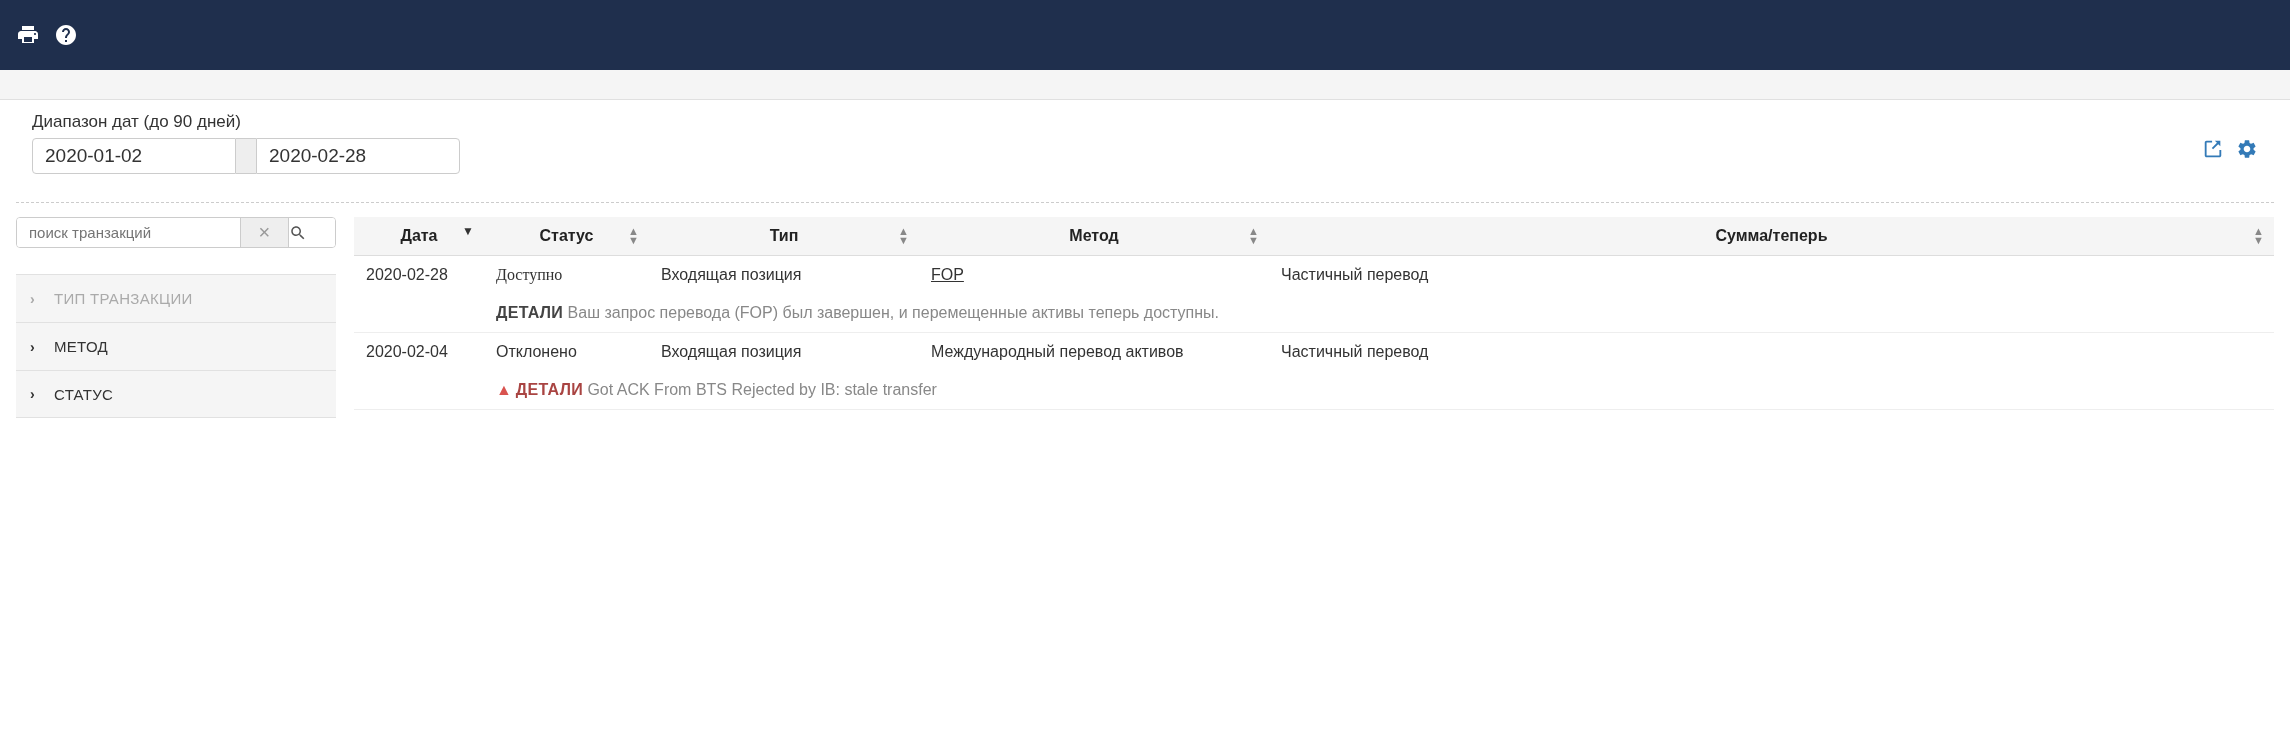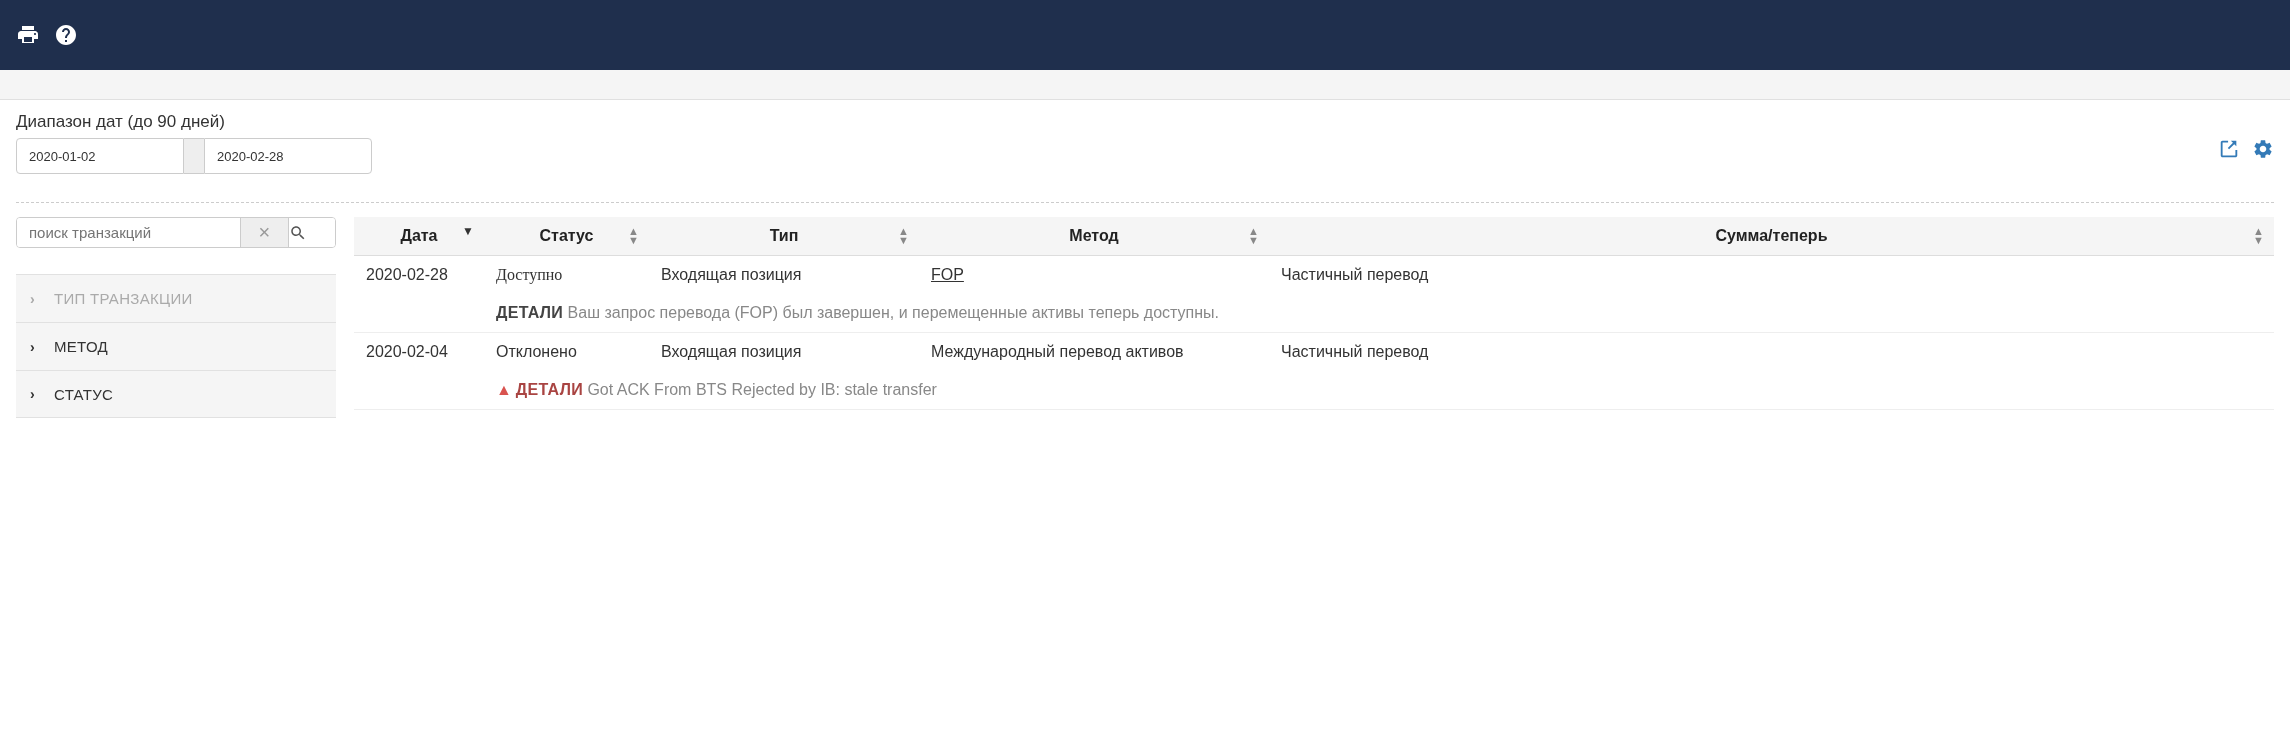--- a/index.html
+++ b/index.html
@@ -5,25 +5,25 @@
 * { margin: 0; padding: 0; box-sizing: border-box; }
 body { font-family: -apple-system, BlinkMacSystemFont, "Segoe UI", Arial, sans-serif; font-size: 14px; color: #333; background: #fff; }
 
 .header { background: #1f2f4d; color: #fff; height: 70px; display: flex; align-items: center; padding: 0 16px; justify-content: space-between; }
 .header-title { font-size: 26px; font-weight: 300; }
 .header-actions { display: flex; gap: 14px; align-items: center; }
 .icon-btn { cursor: pointer; display: inline-flex; align-items: center; justify-content: center; }
 
 .sub-bar { background: #f5f5f5; height: 30px; border-bottom: 1px solid #e0e0e0; }
 
-.content { padding: 12px 16px 8px; }
+.content { padding: 12px 32px 8px; }
 .date-range-label { font-size: 17px; color: #333; margin-bottom: 6px; }
 .date-row { display: flex; justify-content: space-between; align-items: flex-start; }
 .date-inputs { display: flex; }
-.date-input { height: 36px; width: 168px; border: 1px solid #ccc; border-radius: 4px; padding: 0 12px; font-size: 13px; color: #333; }
+.date-input { height: 36px; width: 204px; border: 1px solid #ccc; border-radius: 4px; padding: 0 12px; font-size: 19px; color: #333; }
 .date-input + .date-separator + .date-input { border-top-left-radius: 0; border-bottom-left-radius: 0; }
 .date-separator { width: 20px; height: 36px; background: #eee; border-top: 1px solid #ccc; border-bottom: 1px solid #ccc; }
 .date-inputs .date-input:first-child { border-top-right-radius: 0; border-bottom-right-radius: 0; }
 .date-actions { display: flex; gap: 12px; align-items: center; color: #337ab7; }
 
 .divider { border: none; border-top: 1px dashed #ccc; margin: 20px 16px 14px; }
 
 .main-row { display: flex; padding: 0 16px; gap: 18px; }
 .left-col { width: 320px; flex-shrink: 0; }
 .right-col { flex: 1; }

